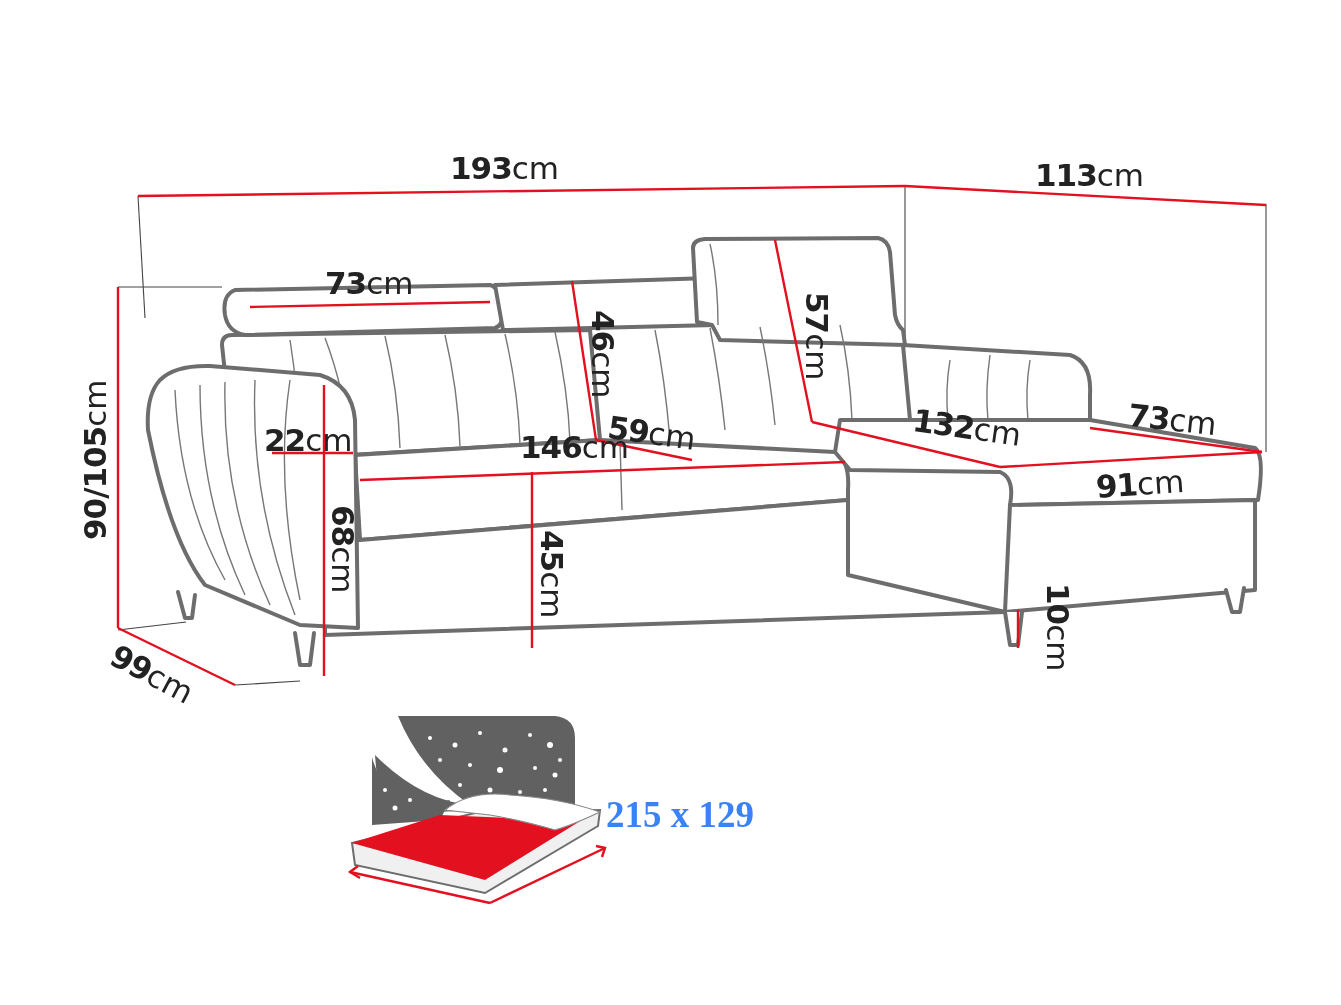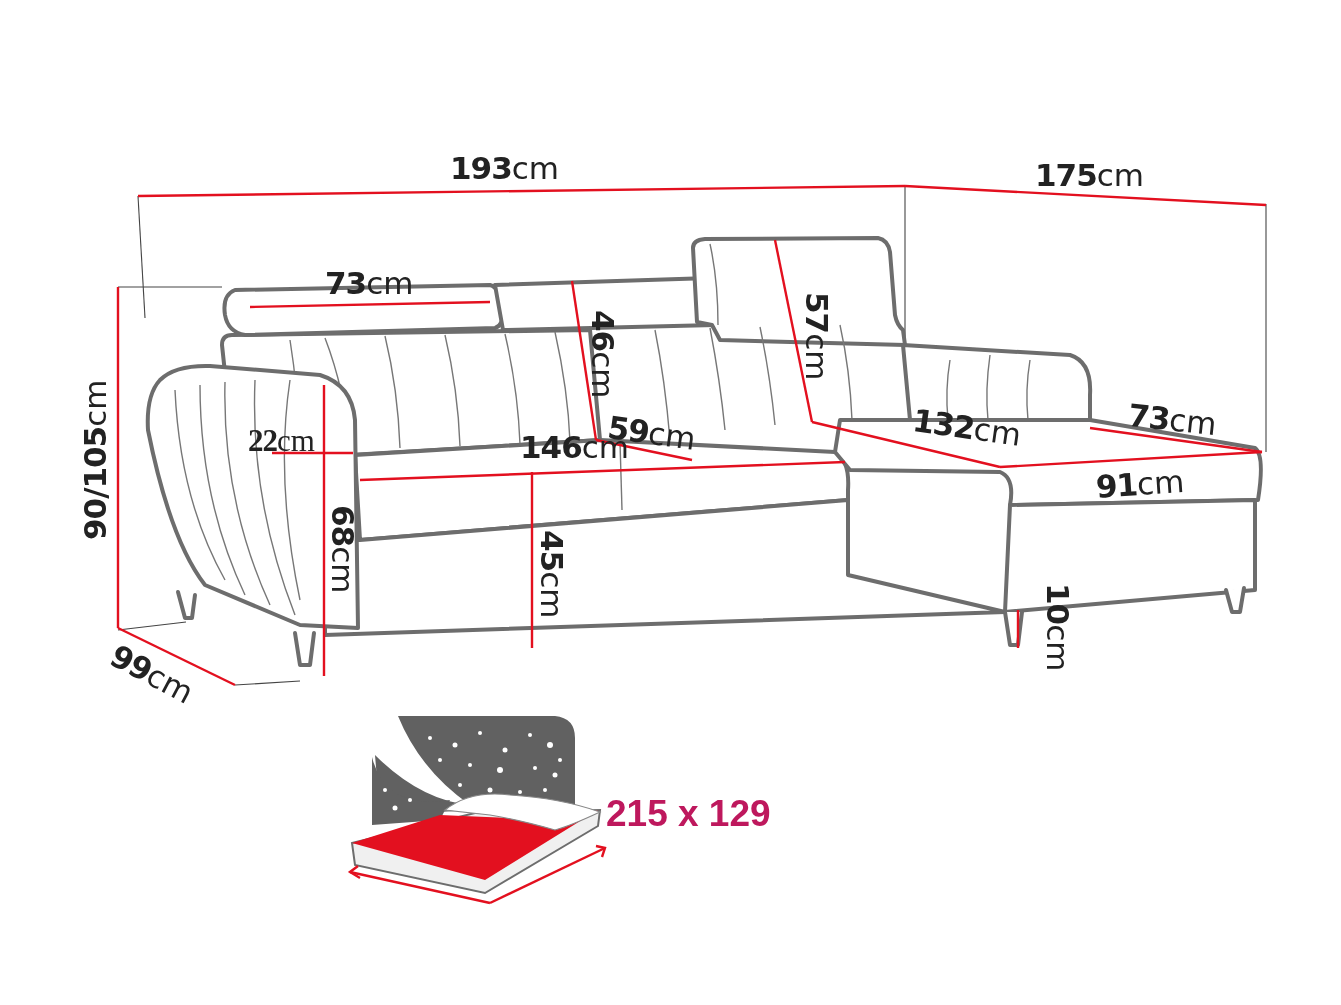--- a/index.html
+++ b/index.html
@@ -5,21 +5,21 @@
   html,body{margin:0;padding:0;background:#ffffff;}
   body{width:1341px;height:1005px;position:relative;overflow:hidden;font-family:"DejaVu Sans","Liberation Sans",sans-serif;}
   svg{position:absolute;left:0;top:0;}
   .outline{fill:#ffffff;stroke:#6d6d6d;stroke-width:4;stroke-linejoin:round;stroke-linecap:round;}
   .thin{fill:none;stroke:#777;stroke-width:1.4;}
   .dim{stroke:#e3101f;stroke-width:2.4;fill:none;}
   .guide{stroke:#444;stroke-width:1.1;fill:none;}
   .lbl{position:absolute;white-space:nowrap;color:#222;font-size:31px;line-height:1;transform-origin:0 0;}
   .lbl b{font-weight:bold;letter-spacing:-1px;}
   .lbl span{font-weight:normal;}
-  .bed-text{position:absolute;left:606px;top:793px;font-size:37px;font-weight:bold;color:#be185d;white-space:nowrap;font-family:Liberation Sans, sans-serif;}
+  .bed-text{position:absolute;left:606px;top:793px;font-size:37px;font-weight:bold;color:#3b82f6;white-space:nowrap;font-family:Liberation Serif, serif;}
 </style>
 </head>
 <body>
 
 <svg width="1341" height="1005" viewBox="0 0 1341 1005">
 
   <g>
     <line class="guide" x1="138" y1="196" x2="145" y2="318"></line>
     <line class="guide" x1="905" y1="186" x2="905" y2="345"></line>
     <line class="guide" x1="1266" y1="204" x2="1266" y2="452"></line>
@@ -123,26 +123,26 @@
     <path d="M352,843 L440,815 L555,820 L598,810 L485,880 Z" fill="#e3101f"></path>
     <path d="M445,810 Q470,790 510,795 Q560,798 600,812 Q570,826 555,830 Q520,820 490,815 Z" fill="#ffffff" stroke="#888" stroke-width="1.2"></path>
     <line class="dim" x1="350" y1="872" x2="490" y2="903"></line>
     <line class="dim" x1="490" y1="903" x2="605" y2="848"></line>
     <path class="dim" d="M358,866 L350,872 L360,878"></path>
     <path class="dim" d="M596,846 L605,848 L602,857"></path>
   </g>
 </svg>
 
 <div class="lbl" style="left:450px;top:153px;"><b>193</b><span>cm</span></div>
-<div class="lbl" style="left:1035px;top:160px;"><b>175</b><span>cm</span></div>
+<div class="lbl" style="left:1035px;top:160px;"><b>113</b><span>cm</span></div>
 <div class="lbl" style="left:325px;top:268px;"><b>73</b><span>cm</span></div>
 <div class="lbl" style="left:618px;top:310px;transform:rotate(90deg);"><b>46</b><span>cm</span></div>
 <div class="lbl" style="left:832px;top:292px;transform:rotate(90deg);"><b>57</b><span>cm</span></div>
 <div class="lbl" style="left:80px;top:540px;transform:rotate(-90deg);"><b>90/105</b><span>cm</span></div>
-<div class="lbl" style="left:248px;top:425px;font-family:Liberation Serif, serif;"><b>22</b><span>cm</span></div>
+<div class="lbl" style="left:264px;top:425px;"><b>22</b><span>cm</span></div>
 <div class="lbl" style="left:488px;top:432px;margin-left:32px;"><b>146</b><span>cm</span></div>
 <div class="lbl" style="left:610px;top:412px;transform:rotate(8deg);"><b>59</b><span>cm</span></div>
 <div class="lbl" style="left:915px;top:405px;transform:rotate(8deg);"><b>132</b><span>cm</span></div>
 <div class="lbl" style="left:1130px;top:400px;transform:rotate(6deg);"><b>73</b><span>cm</span></div>
 <div class="lbl" style="left:1095px;top:472px;transform:rotate(-4deg);"><b>91</b><span>cm</span></div>
 <div class="lbl" style="left:358px;top:505px;transform:rotate(90deg);"><b>68</b><span>cm</span></div>
 <div class="lbl" style="left:567px;top:530px;transform:rotate(90deg);"><b>45</b><span>cm</span></div>
 <div class="lbl" style="left:1073px;top:583px;transform:rotate(90deg);"><b>10</b><span>cm</span></div>
 <div class="lbl" style="left:120px;top:640px;transform:rotate(28deg);"><b>99</b><span>cm</span></div>
 

